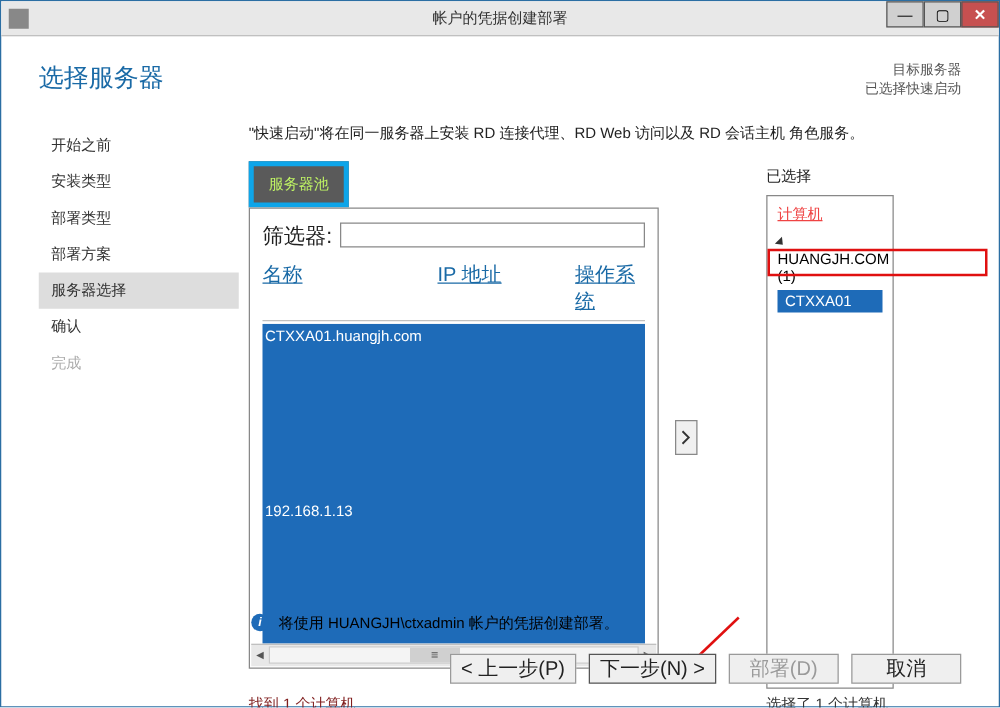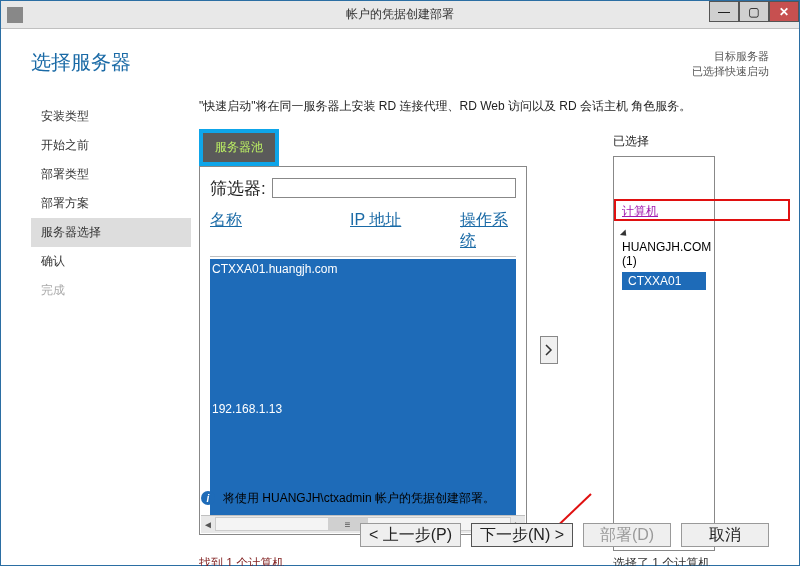--- a/index.html
+++ b/index.html
@@ -42,21 +42,21 @@
   .hscroll { height: 18px; background: #e8e8e8; border-top: 1px solid #c0c0c0; display: flex; align-items: center; justify-content: space-between; padding: 0 2px; font-size: 10px; color: #555; margin: 0 1px 1px 1px; }
   .hscroll .track { flex:1; height:14px; margin:0 2px; background:#f4f4f4; border:1px solid #ccc; position:relative; }
   .hscroll .handle { position:absolute; left:38%; top:0; width:40px; height:100%; background:#d0d0d0; display:flex; align-items:center; justify-content:center; }
   .pool-status { font-size: 12px; color: #7f1d1d; padding-top: 4px; margin-top: 16px; }
   .add-col { width: 24px; display: flex; align-items: center; justify-content: center; }
   .add-btn { width: 18px; height: 28px; border: 1px solid #888; background: #f0f0f0; display: flex; align-items: center; justify-content: center; }
   .add-btn svg { width: 10px; height: 14px; }
   .sel-panel { width: 144px; display: flex; flex-direction: column; padding-left: 42px; }
   .sel-label { font-size: 12px; color: #222; margin-bottom: 6px; padding-top: 4px; }
   .sel-box { border: 1px solid #888; background: #fff; flex: 1; padding: 6px 2px; position: relative; }
-  .sel-head { font-size: 12px; color: #a21caf; text-decoration: underline; padding: 0 6px 4px 6px; margin-top: 40px; }
+  .sel-head { font-size: 12px; color: #ef4444; text-decoration: underline; padding: 0 6px 4px 6px; }
   .sel-tree-item { font-size: 12px; padding: 2px 6px; }
   .sel-tree-item .tri { display: inline-block; width: 0; height: 0; border-left: 5px solid #333; border-top: 4px solid transparent; border-bottom: 4px solid transparent; transform: rotate(45deg); margin-right: 4px; vertical-align: middle; }
   .sel-tree-leaf { font-size: 12px; margin: 2px 6px 0 6px; padding: 2px 6px; background: #1e6bb8; color: #fff; }
   .sel-status { font-size: 12px; color: #333; padding-top: 4px; }
   .red-box { position: absolute; border: 2px solid #e01010; pointer-events: none; }
   .info-row { display: flex; align-items: center; gap: 8px; margin-top: 12px; margin-left: 170px; }
   .info-icon { width: 14px; height: 14px; border-radius: 50%; background: #1e6bb8; color: #fff; font-size: 10px; font-weight: bold; display: flex; align-items: center; justify-content: center; font-style: italic; }
   .footer { position: absolute; bottom: 18px; right: 30px; display: flex; gap: 10px; }
   .footer button { min-width: 88px; height: 24px; font-size: 16px; border: 1px solid #9a9a9a; background: #efefef; color: #222; cursor: default; padding: 0 8px; }
   .footer button.disabled { color: #9a9a9a; }
@@ -84,22 +84,22 @@
       <div class="page-heading">选择服务器</div>
       <div class="meta-right">
         <div>目标服务器</div>
         <div>已选择快速启动</div>
       </div>
     </div>
 
     <div class="columns">
 
       <div class="sidebar">
+        <div class="side-item">开始之前</div>
         <div class="side-item">安装类型</div>
-        <div class="side-item">开始之前</div>
         <div class="side-item">部署类型</div>
         <div class="side-item">部署方案</div>
         <div class="side-item selected">服务器选择</div>
         <div class="side-item">确认</div>
         <div class="side-item disabled">完成</div>
       </div>
 
       <div class="main">
         <div class="main-desc">"快速启动"将在同一服务器上安装 RD 连接代理、RD Web 访问以及 RD 会话主机 角色服务。</div>
 

